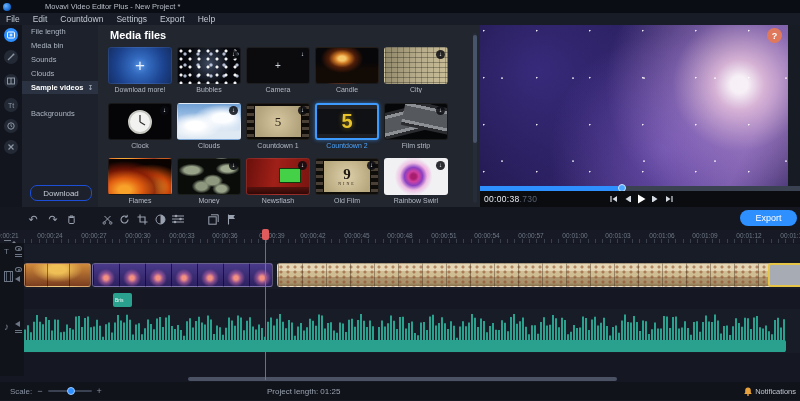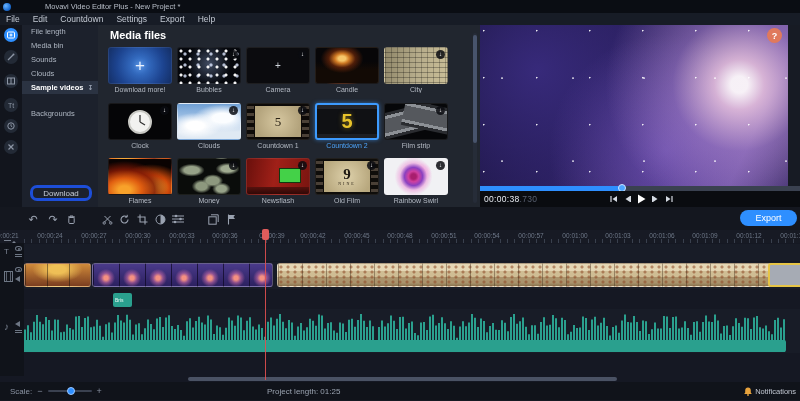--- a/index.html
+++ b/index.html
@@ -26,21 +26,21 @@
     color:#8d96a5; font-size:7px; }
   .railbtn.sel { background:#2e8fff; color:#fff; }
   .railbtn svg { display:block; }
 
   
   #sidebar { position:absolute; left:22px; top:25px; width:76px; height:182px; background:#1c212c; }
   .navitem { position:absolute; left:0; width:76px; height:13px; display:flex; align-items:center;
     padding-left:9px; font-size:7.5px; color:#aeb6c2; }
   .navitem.sel { background:#2b3342; color:#fff; font-weight:bold; }
   .navdl { margin-left:4px; color:#9aa3b2; font-size:7px; }
-  #dlbtn { position:absolute; left:8px; top:160px; width:62px; height:16px; border:3px solid #1d4ed8;
+  #dlbtn { position:absolute; left:8px; top:160px; width:62px; height:16px; border:1px solid #1d4ed8;
     border-radius:7px; display:flex; align-items:center; justify-content:center;
     font-size:8px; color:#c6ccd6; background:transparent; }
 
   
   #mediapanel { position:absolute; left:98px; top:25px; width:382px; height:182px; background:#21262f; }
   #mediatitle { position:absolute; left:12px; top:4px; font-size:11px; font-weight:bold; color:#fff; }
   .mrow { position:absolute; left:10px; width:360px; height:50px; display:flex; gap:5px; }
   .card { width:64px; }
   .thumb { position:relative; width:64px; height:37px; border-radius:3px; overflow:hidden;
     border:1px solid rgba(255,255,255,.08); }

